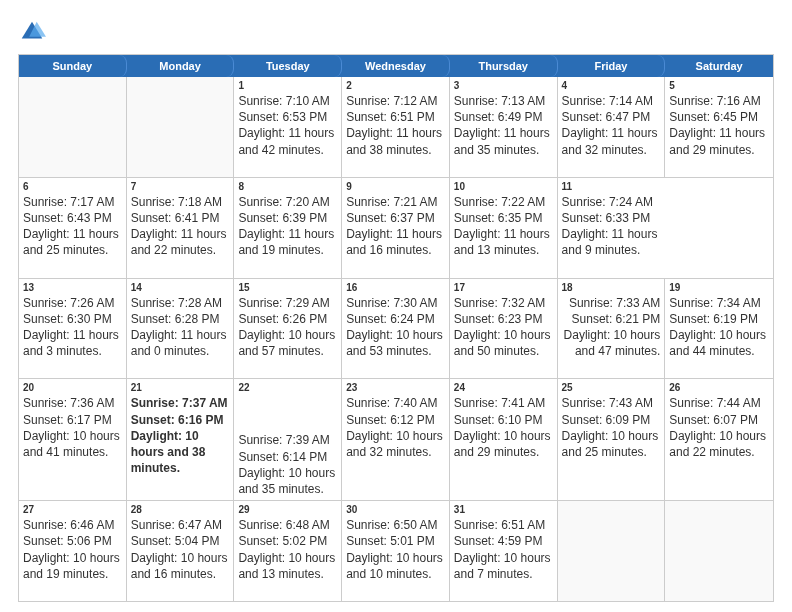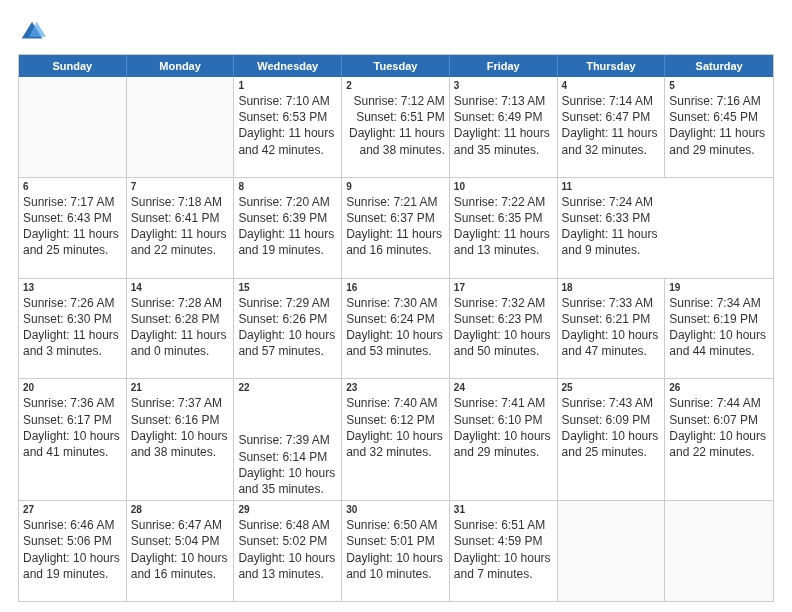--- a/index.html
+++ b/index.html
@@ -70,20 +70,21 @@
       grid-template-columns: repeat(7, 1fr);
       background: #2a6db5;
     }
     .cal-header-cell {
       color: #fff;
       font-size: 11px;
       font-weight: bold;
       text-align: center;
       padding: 5px 2px;
       border-right: 1px solid #4a8ad4;
+      border-radius: 8px;
     }
     .cal-header-cell:last-child { border-right: none; }
     .cal-body {
       flex: 1;
       display: flex;
       flex-direction: column;
     }
     .cal-row {
       display: grid;
       grid-template-columns: repeat(7, 1fr);
@@ -131,39 +132,39 @@
     <div class="title-area">
       <div class="month-title"></div>
       <div class="subtitle"></div>
     </div>
   </div>
 
   <div class="calendar">
     <div class="cal-header">
     <div class="cal-header-cell">Sunday</div>
         <div class="cal-header-cell">Monday</div>
+        <div class="cal-header-cell">Tuesday</div>
         <div class="cal-header-cell">Wednesday</div>
-        <div class="cal-header-cell">Tuesday</div>
+        <div class="cal-header-cell">Thursday</div>
         <div class="cal-header-cell">Friday</div>
-        <div class="cal-header-cell">Thursday</div>
         <div class="cal-header-cell">Saturday</div>
       </div>
     <div class="cal-body">
     <div class="cal-row">
           <div class="cal-cell empty"></div>
           <div class="cal-cell empty"></div>
           <div class="cal-cell">
             <div class="day-num">1</div>
             <div class="cell-text" style="white-space: pre-line;">Sunrise: 7:10 AM
 Sunset: 6:53 PM
 Daylight: 11 hours and 42 minutes.</div>
           </div>
           <div class="cal-cell">
             <div class="day-num">2</div>
-            <div class="cell-text" style="white-space: pre-line; text-align: right;">Sunrise: 7:12 AM
+            <div class="cell-text" style="white-space: pre-line;">Sunrise: 7:12 AM
 Sunset: 6:51 PM
 Daylight: 11 hours and 38 minutes.</div>
           </div>
           <div class="cal-cell">
             <div class="day-num">3</div>
             <div class="cell-text" style="white-space: pre-line;">Sunrise: 7:13 AM
 Sunset: 6:49 PM
 Daylight: 11 hours and 35 minutes.</div>
           </div>
           <div class="cal-cell">
@@ -243,41 +244,41 @@
 Daylight: 10 hours and 53 minutes.</div>
           </div>
           <div class="cal-cell">
             <div class="day-num">17</div>
             <div class="cell-text" style="white-space: pre-line;">Sunrise: 7:32 AM
 Sunset: 6:23 PM
 Daylight: 10 hours and 50 minutes.</div>
           </div>
           <div class="cal-cell">
             <div class="day-num">18</div>
-            <div class="cell-text" style="white-space: pre-line;">Sunrise: 7:33 AM
+            <div class="cell-text" style="white-space: pre-line; text-align: right;">Sunrise: 7:33 AM
 Sunset: 6:21 PM
 Daylight: 10 hours and 47 minutes.</div>
           </div>
           <div class="cal-cell">
             <div class="day-num">19</div>
             <div class="cell-text" style="white-space: pre-line;">Sunrise: 7:34 AM
 Sunset: 6:19 PM
 Daylight: 10 hours and 44 minutes.</div>
           </div>
         </div>
         <div class="cal-row">
           <div class="cal-cell">
             <div class="day-num">20</div>
             <div class="cell-text" style="white-space: pre-line;">Sunrise: 7:36 AM
 Sunset: 6:17 PM
 Daylight: 10 hours and 41 minutes.</div>
           </div>
           <div class="cal-cell">
             <div class="day-num">21</div>
-            <div class="cell-text" style="white-space: pre-line;">Sunrise: 7:37 AM
+            <div class="cell-text" style="white-space: pre-line; font-weight: bold;">Sunrise: 7:37 AM
 Sunset: 6:16 PM
 Daylight: 10 hours and 38 minutes.</div>
           </div>
           <div class="cal-cell">
             <div class="day-num">22</div>
             <div class="cell-text" style="white-space: pre-line; margin-top: 39px;">Sunrise: 7:39 AM
 Sunset: 6:14 PM
 Daylight: 10 hours and 35 minutes.</div>
           </div>
           <div class="cal-cell">

